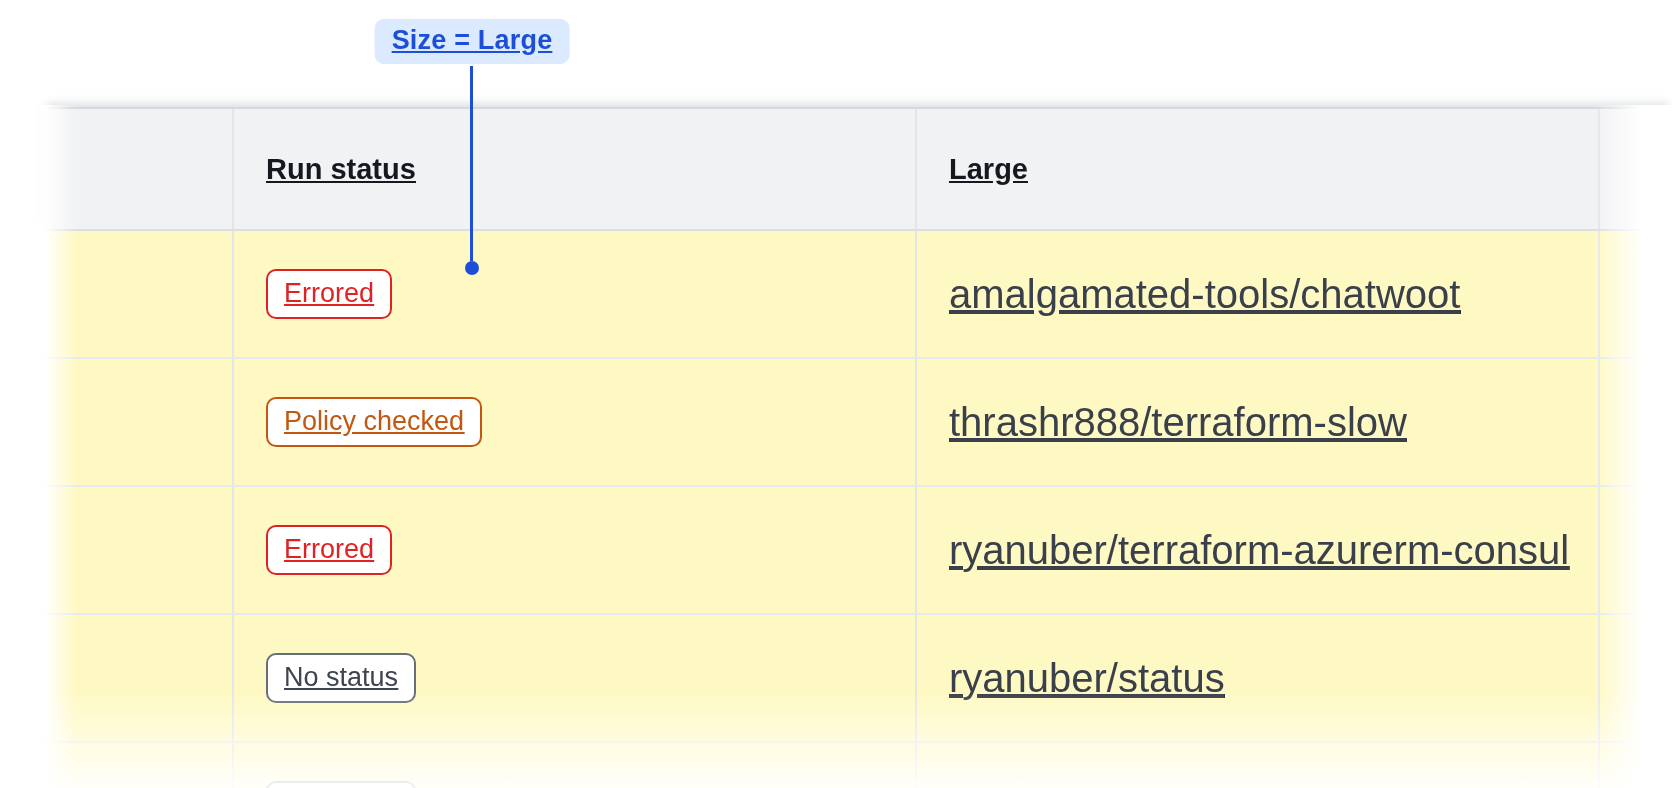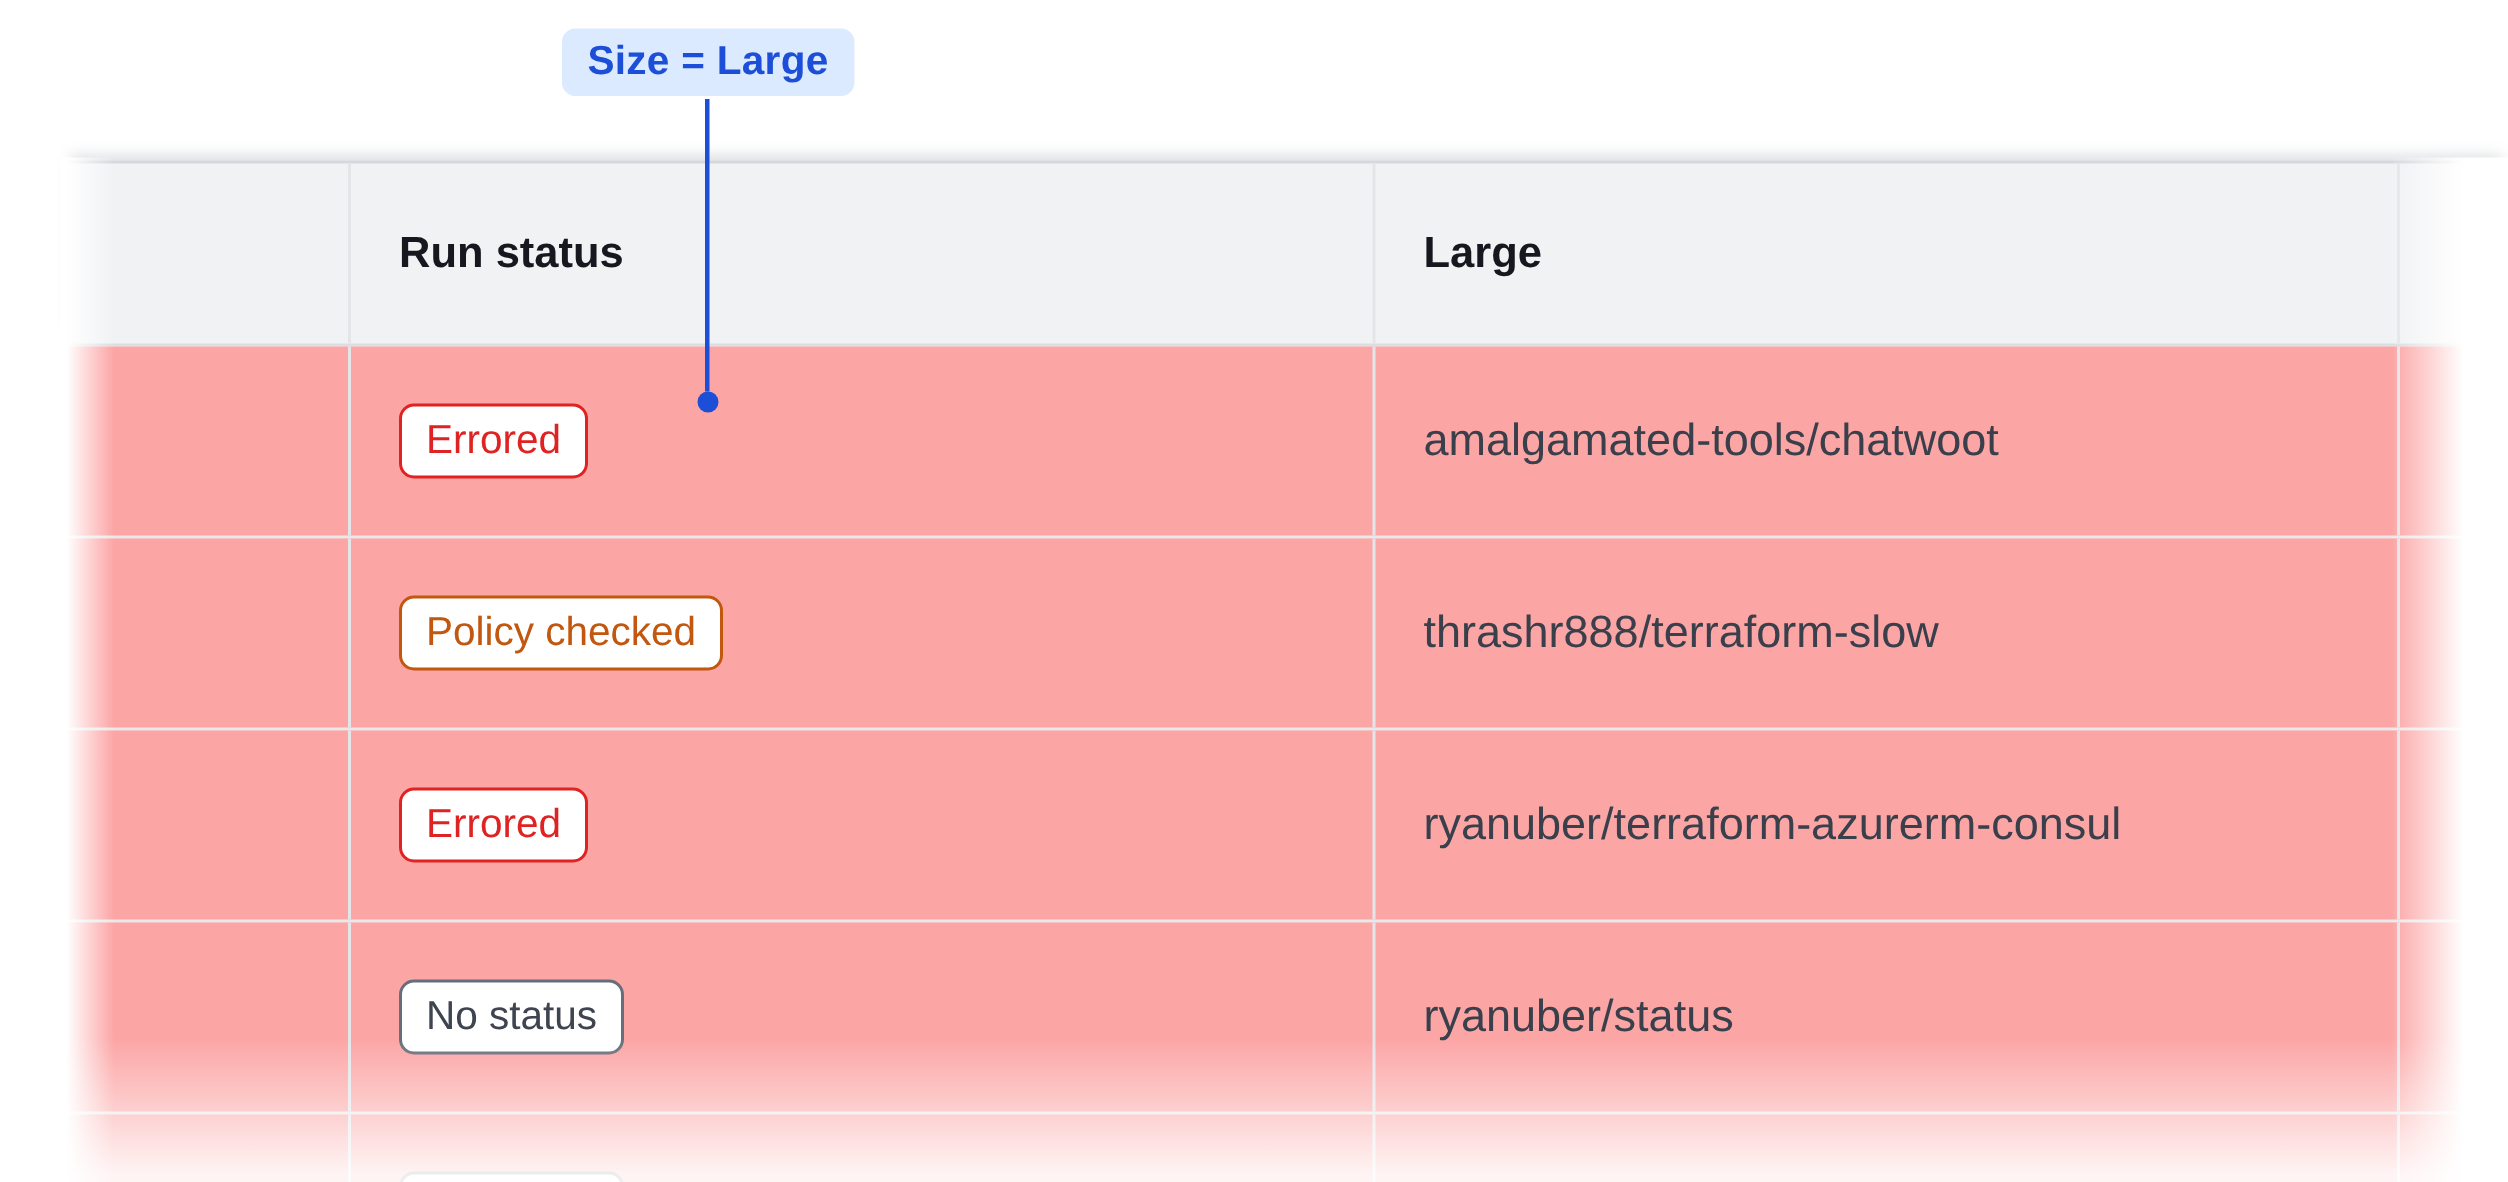--- a/index.html
+++ b/index.html
@@ -10,21 +10,21 @@
     --no-status-border:#666e7a;
     --no-status-text:#3e4450;
     --header-bg:#f1f2f4;
     --header-text:#15181e;
     --repo-text:#3a404b;
     --col-border:#e3e5e9;
     --row-border:#e7e9ec;
     --header-top-border:#d5d8dd;
     --header-bottom-border:#dbdee2;
   }
-  *{box-sizing:border-box;margin:0;padding:0;}
+  *{box-sizing:border-box;margin:0;padding:0;text-decoration:underline;}
   body{font-family:"Liberation Sans",sans-serif;background:#fff;}
   .page{position:relative;width:1672px;height:788px;background:#fff;overflow:hidden;}
 
   
   .callout{
     position:absolute;left:472px;top:19px;transform:translateX(-50%);
     background:var(--callout-bg);color:var(--accent-blue);
     font-size:27px;font-weight:700;letter-spacing:.2px;
     padding:6px 17px 8px 17px;border-radius:9px;white-space:nowrap;z-index:20;
   }
@@ -43,35 +43,35 @@
   .thead{
     background:var(--header-bg);height:124px;
     border-top:2px solid var(--header-top-border);
     border-bottom:2px solid var(--header-bottom-border);
     box-shadow:0 -7px 9px -4px rgba(120,126,136,.28);
   }
   .th{
     display:flex;align-items:center;padding-left:32px;
     font-size:29px;font-weight:700;color:var(--header-text);
   }
-  .tbody .tr{height:128px;border-bottom:2px solid var(--row-border);background:#fca5a5;}
+  .tbody .tr{height:128px;border-bottom:2px solid var(--row-border);background:#fef9c3;}
   .td{display:flex;align-items:center;padding-left:32px;overflow:hidden;}
   .th + .th,.td + .td{border-left:2px solid var(--col-border);}
   .td-first,.th-first{padding-left:0;}
 
   .badge{
     display:inline-block;font-size:27px;font-weight:500;line-height:1;
     padding:9px 16px 10px 16px;border:2px solid;border-radius:10px;
     white-space:nowrap;background:#fff;
   }
   .badge[data-status="errored"]{color:var(--errored);border-color:var(--errored);}
   .badge[data-status="policy-checked"]{color:var(--policy-checked);border-color:var(--policy-checked);}
   .badge[data-status="no-status"]{color:var(--no-status-text);border-color:var(--no-status-border);}
 
-  .repo-text{font-size:30px;color:var(--repo-text);white-space:nowrap;}
+  .repo-text{font-size:40px;color:var(--repo-text);white-space:nowrap;}
 
   
   .fade{position:absolute;pointer-events:none;z-index:10;}
   .fade-left{left:40px;top:105px;width:36px;height:683px;
     background:linear-gradient(to right,#fff 12%,rgba(255,255,255,0) 100%);}
   .fade-right{left:1594px;top:105px;width:78px;height:683px;
     background:linear-gradient(to right,rgba(255,255,255,0) 0%,#fff 62%);}
   .fade-bottom{left:0;top:692px;width:1672px;height:96px;
     background:linear-gradient(to bottom,rgba(255,255,255,0) 0%,rgba(255,255,255,.88) 95%);}
 </style>

